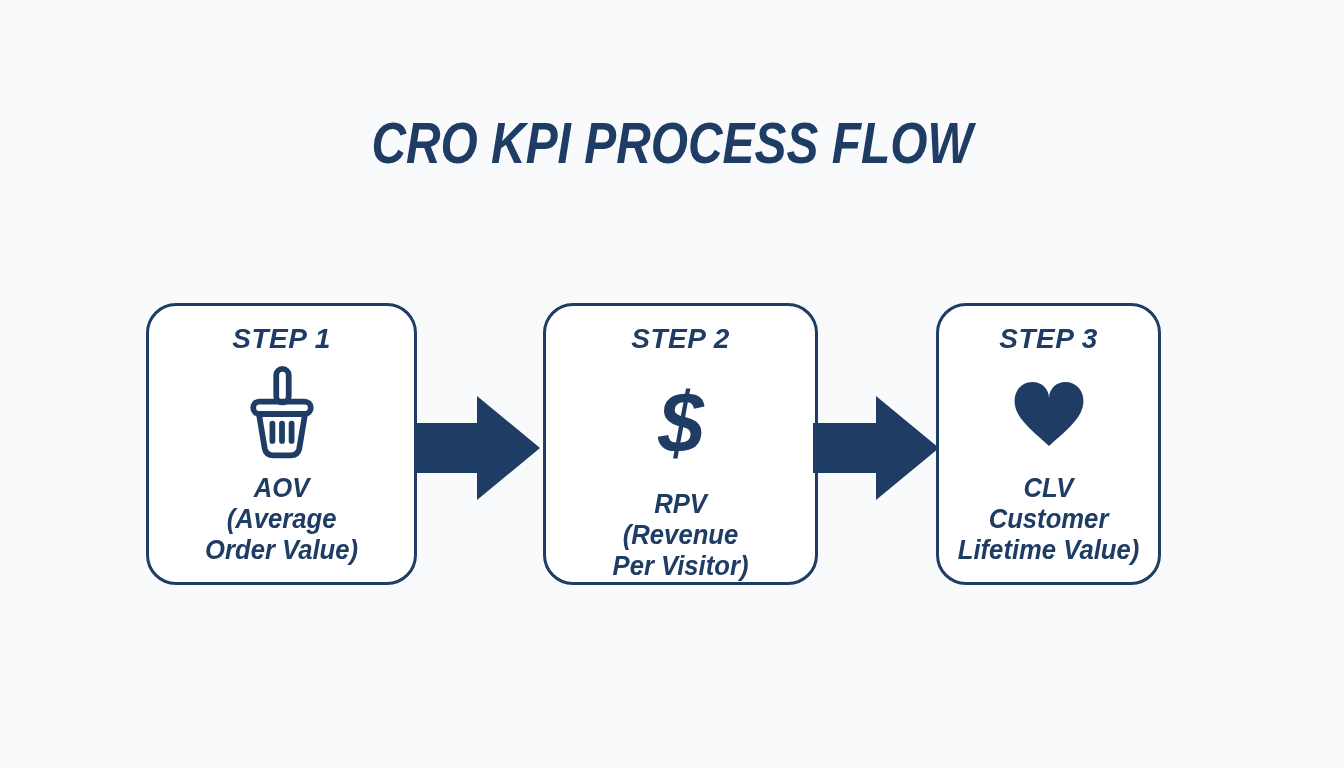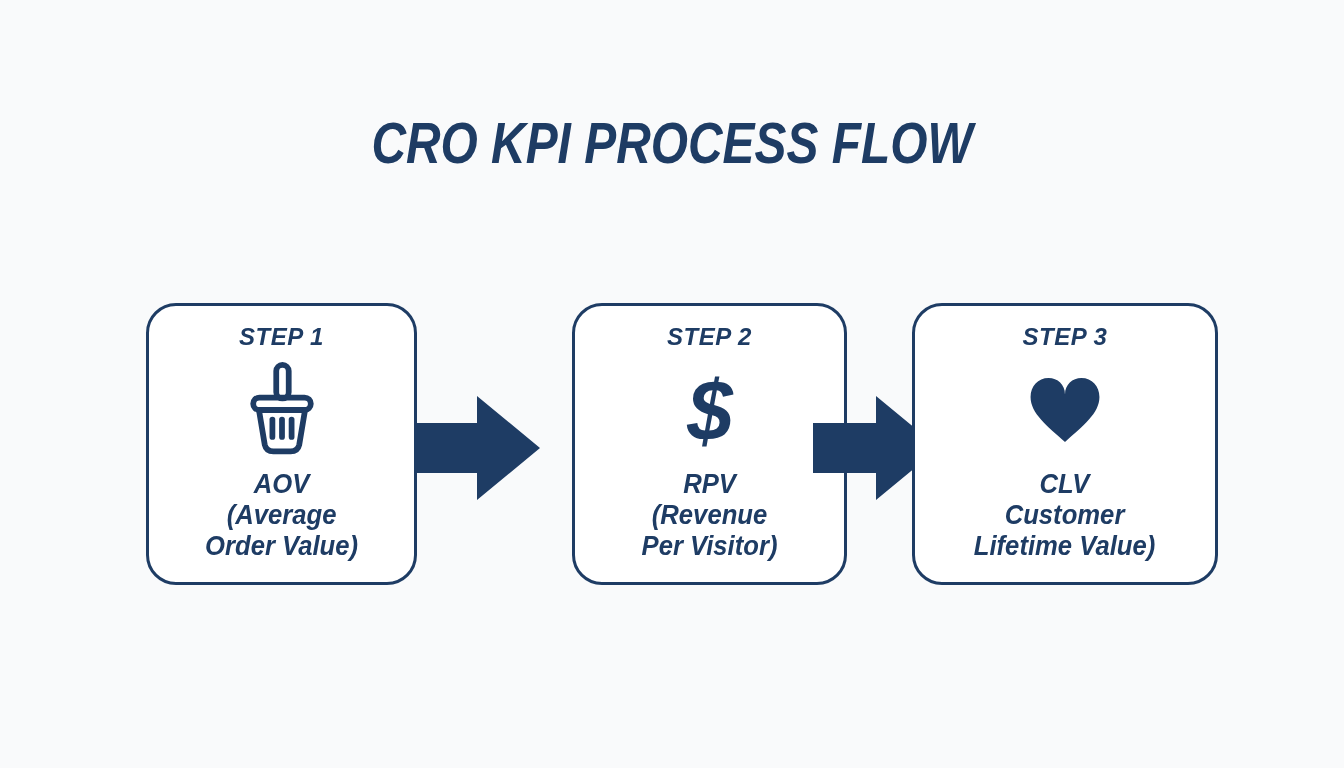--- a/index.html
+++ b/index.html
@@ -32,25 +32,25 @@
     top:303px;height:282px;
     background:#ffffff;
     border:3px solid var(--navy);
     border-radius:30px;
     box-sizing:border-box;
     display:flex;
     flex-direction:column;
     align-items:center;
   }
   .box-1{left:146px;width:271px;}
-  .box-2{left:572px;width:275px;}
-  .box-3{left:912px;width:306px;}
+  .box-2{left:543px;width:275px;gap:16px;}
+  .box-3{left:936px;width:225px;}
   .step-label{
     margin-top:17px;
-    font-size:24px;
+    font-size:28px;
     font-weight:700;
     letter-spacing:0.5px;
     color:var(--navy);
   }
   .icon-wrap{
     height:118px;
     display:flex;
     align-items:center;
     justify-content:center;
   }

